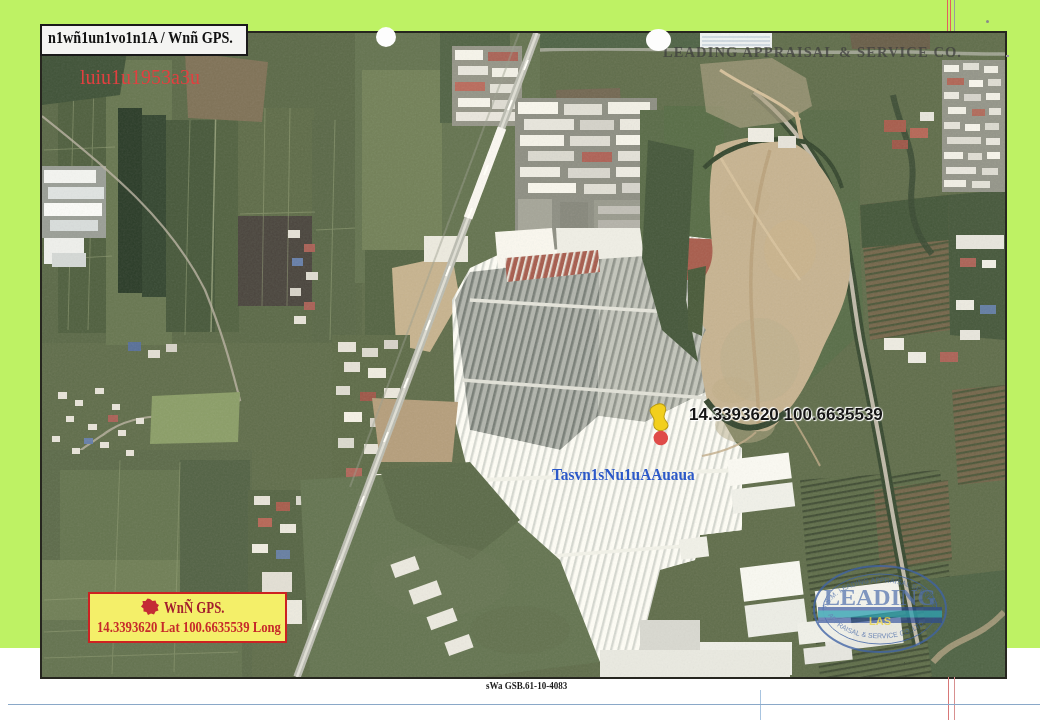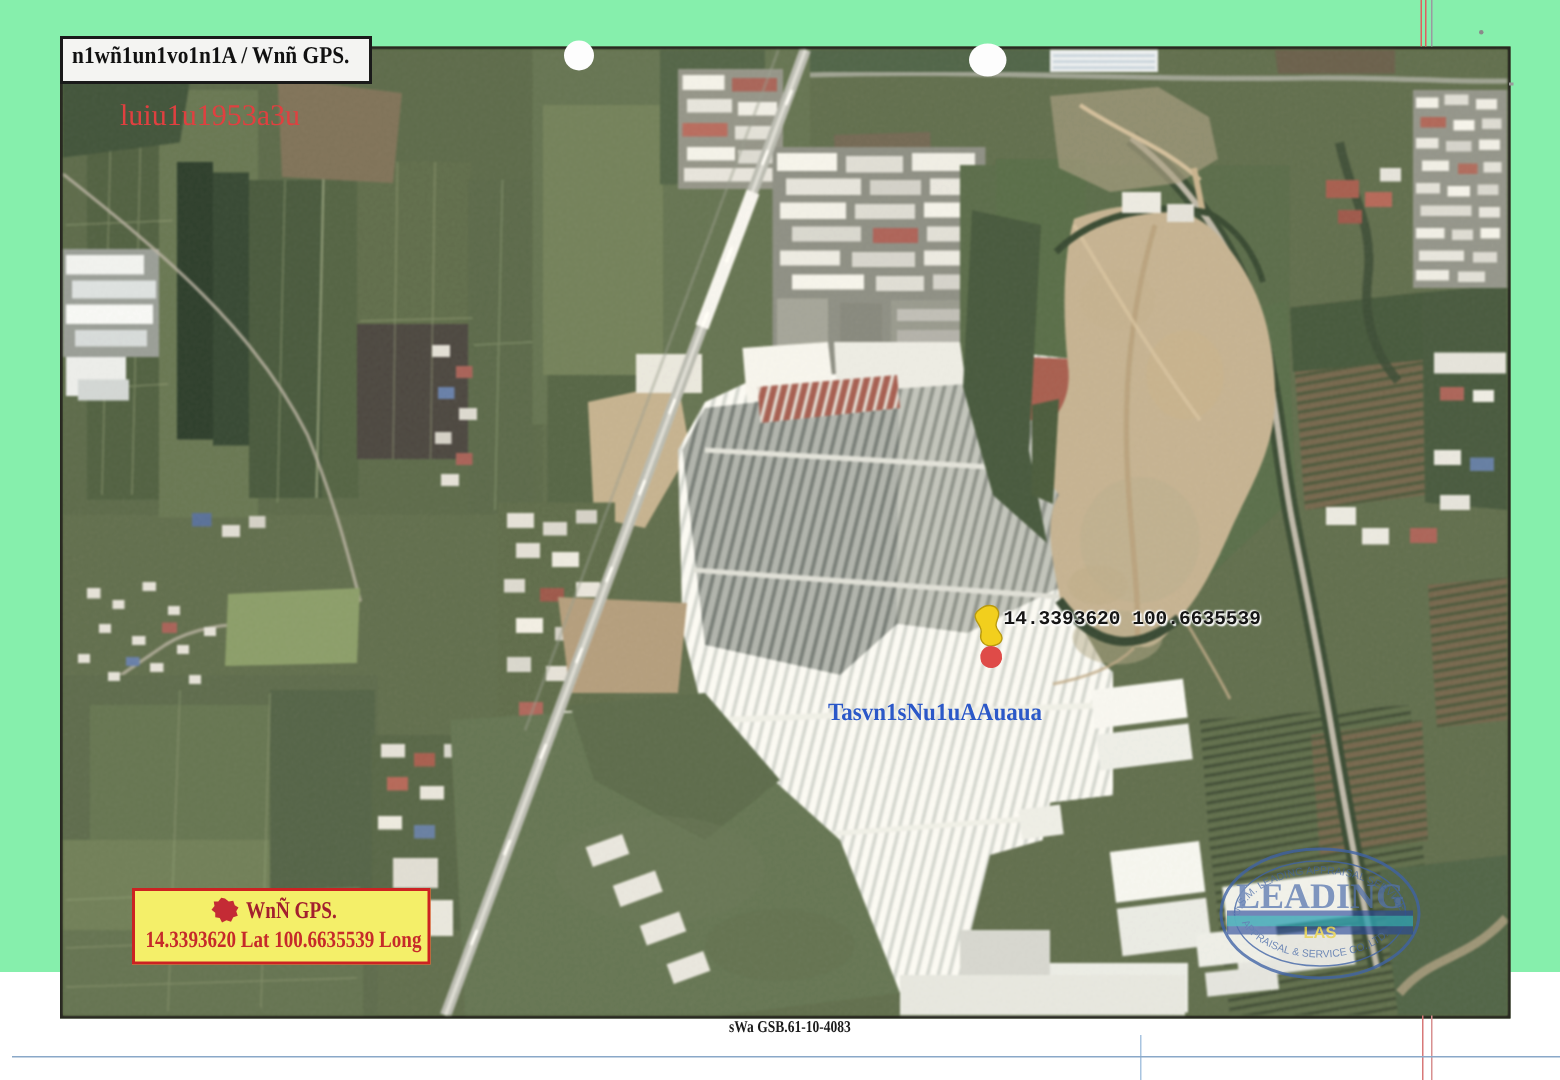--- a/index.html
+++ b/index.html
@@ -1,16 +1,16 @@
 <!DOCTYPE html>
 <html><head>
 <meta charset="utf-8">
 <style>
   html,body{margin:0;padding:0;background:#ffffff;width:1040px;height:720px;overflow:hidden;}
-  #page{position:relative;width:1040px;height:648px;background:#86efac;font-family:"Liberation Serif",serif;}
+  #page{position:relative;width:1040px;height:648px;background:#bef264;font-family:"Liberation Serif",serif;}
   .abs{position:absolute;white-space:nowrap;}
 </style>
 </head>
 <body>
 <div id="page">
 
 <div class="abs" style="left:40px;top:31px;width:963px;height:644px;border:2px solid #26261f;background:#55683e;">
 <svg width="963" height="644" viewBox="42 33 963 644" preserveAspectRatio="none" xmlns="http://www.w3.org/2000/svg" style="filter:blur(0.6px) saturate(0.78) brightness(1.05) sepia(0.06)">
 <defs>
 <pattern id="pg" width="7" height="7" patternUnits="userSpaceOnUse" patternTransform="rotate(14)">
@@ -417,26 +417,27 @@
 <rect x="42" y="33" width="963" height="644" filter="url(#grain)" opacity="0.09"></rect>
 </svg>
 </div>
 
 <div class="abs" style="left:40px;top:24px;width:204px;height:28px;background:#f4f4f2;border:2px solid #1a1a1a;"></div>
 
 <div class="abs" style="left:48px;top:29px;font-family:'Liberation Serif',serif;font-weight:bold;font-size:16px;color:#111;transform:scaleX(0.89);transform-origin:0 0;">n1wñ1un1vo1n1A / Wnñ GPS.</div>
 
 <div class="abs" style="left:80px;top:66px;font-family:'Liberation Serif',serif;font-weight:normal;font-size:20px;color:#e04040;">luiu1u1953a3u</div>
 
+<div class="abs" style="left:663px;top:44px;font-family:'Liberation Serif',serif;font-weight:bold;font-size:14.5px;color:#3d3d3d;opacity:0.72;letter-spacing:1.1px;">LEADING APPRAISAL &amp; SERVICE CO.</div>
 
 <div class="abs" style="left:376px;top:27px;width:20px;height:20px;border-radius:50%;background:#fdfdfd;"></div>
 
 <div class="abs" style="left:646px;top:29px;width:25px;height:22px;border-radius:50%;background:#fdfdfd;"></div>
 
-<div class="abs" style="left:669px;top:405px;font-family:Liberation Mono, monospace;font-weight:bold;font-size:13px;color:#151515;text-shadow:0 0 2px #fff,1px 1px 1px #fff,-1px -1px 1px #fff;">14.3393620 100.6635539</div>
+<div class="abs" style="left:689px;top:405px;font-family:Liberation Sans, sans-serif;font-weight:bold;font-size:17px;color:#151515;text-shadow:0 0 2px #fff,1px 1px 1px #fff,-1px -1px 1px #fff;">14.3393620 100.6635539</div>
 
 <svg class="abs" style="left:650px;top:402px;transform:rotate(-14deg);" width="24" height="44" viewBox="0 0 26 48">
 <path d="M8,3 C14,0 20,2 21,7 C22,11 18,13 17,17 C16,21 20,23 19,27 C18,31 12,32 8,30 C4,28 3,24 5,20 C7,17 5,14 4,10 C3,6 5,4 8,3 Z" fill="#f2cf1d" stroke="#b89a10" stroke-width="1"></path>
 <circle cx="8" cy="38.5" r="8" fill="#df4b48"></circle>
 </svg>
 
 <div class="abs" style="left:552px;top:465px;font-family:'Liberation Serif',serif;font-weight:bold;font-size:16.5px;color:#2b58c8;transform:scaleX(0.93);transform-origin:0 0;">Tasvn1sNu1uAAuaua</div>
 
 <div class="abs" style="left:88px;top:592px;width:195px;height:47px;background:#f4ef69;border:2px solid #cc2222;"></div>
 

